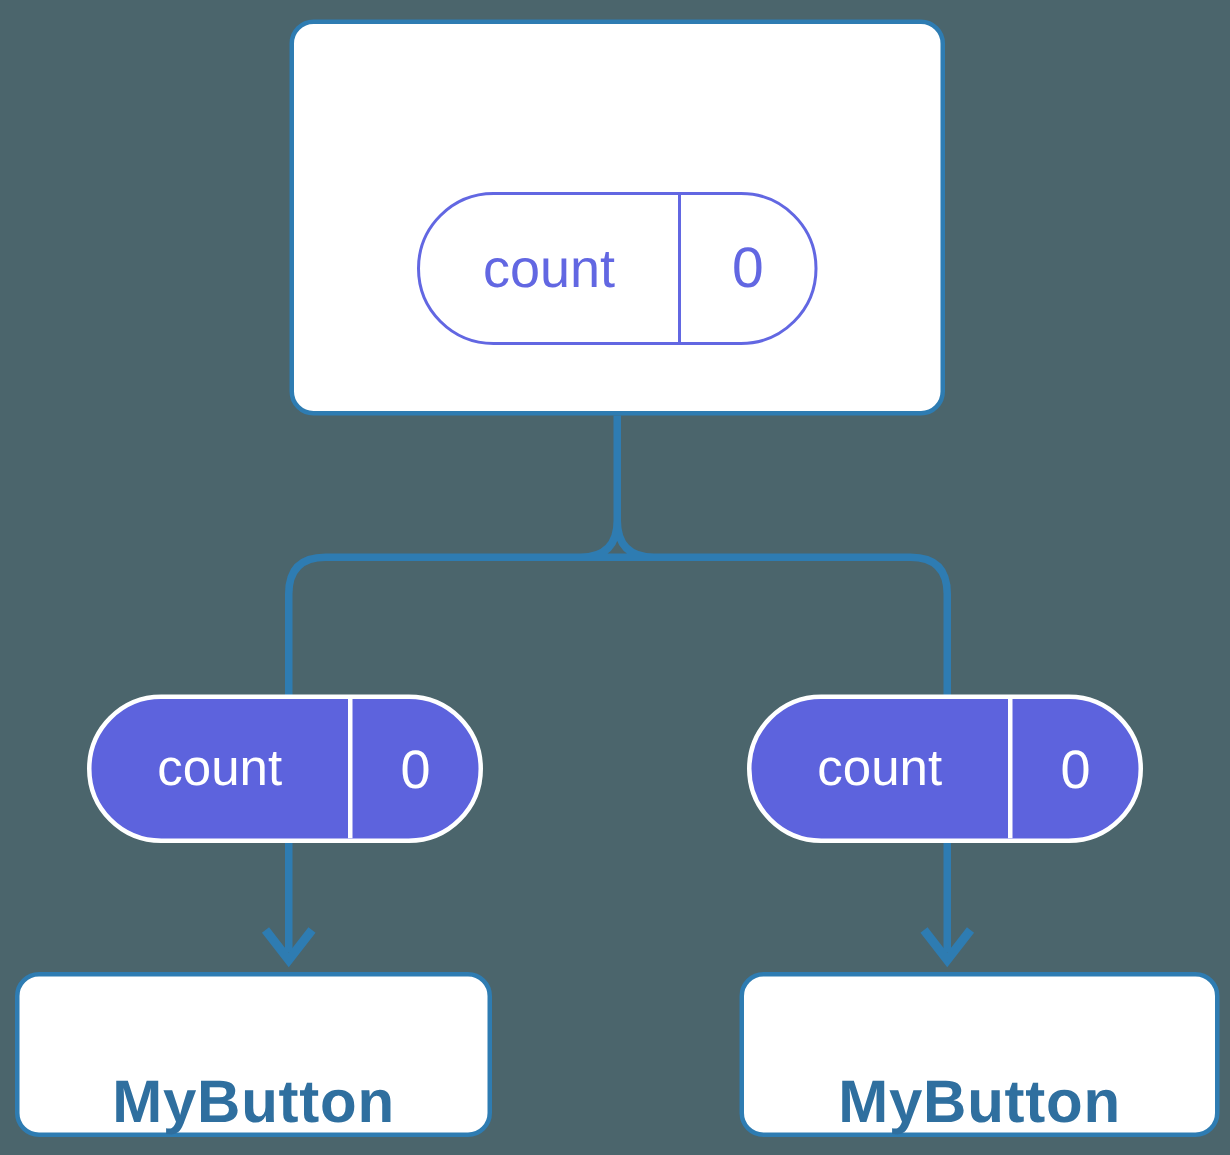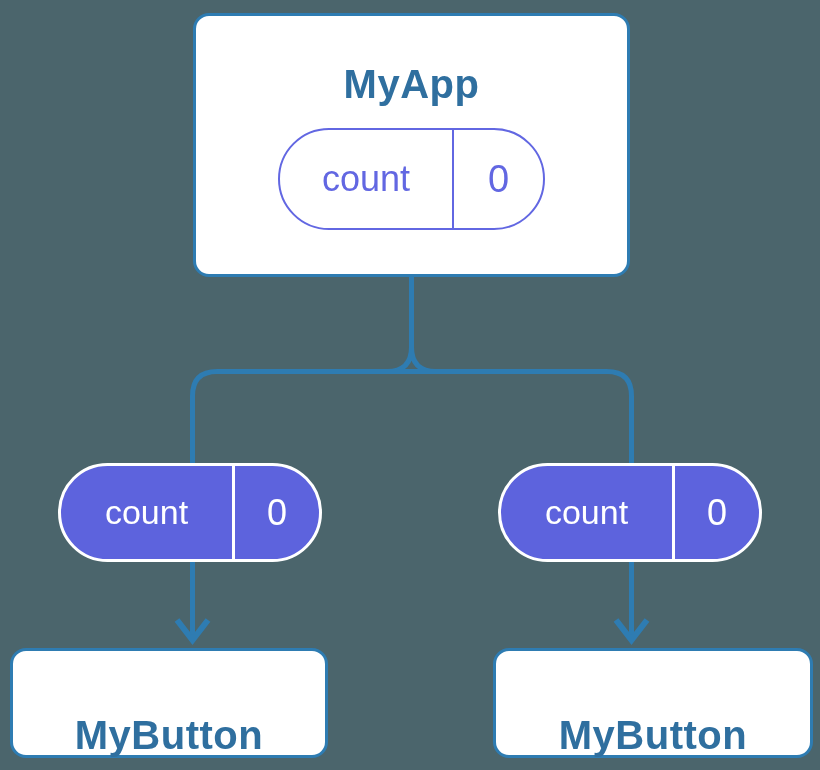--- a/index.html
+++ b/index.html
@@ -70,21 +70,20 @@
 
   <svg class="wires" viewBox="0 0 820 770" xmlns="http://www.w3.org/2000/svg">
     <path class="wire" d="M411.5 277 L411.5 347 Q411.5 371.5 387 371.5
              M411.5 347 Q411.5 371.5 436 371.5
              M192.5 635 L192.5 396 Q192.5 371.5 217 371.5 L607 371.5 Q631.5 371.5 631.5 396 L631.5 635"></path>
     <path class="wire arrow" d="M177 620 L192.5 640 L208 620"></path>
     <path class="wire arrow" d="M616 620 L631.5 640 L647 620"></path>
   </svg>
 
   <div class="node root">
-    <div class="title">MyApp</div>
     <div class="pill outline">
       <span class="sec name">count</span>
       <span class="sec value">0</span>
     </div>
   </div>
 
   <div class="pill filled l">
     <span class="sec name">count</span>
     <span class="sec value">0</span>
   </div>

